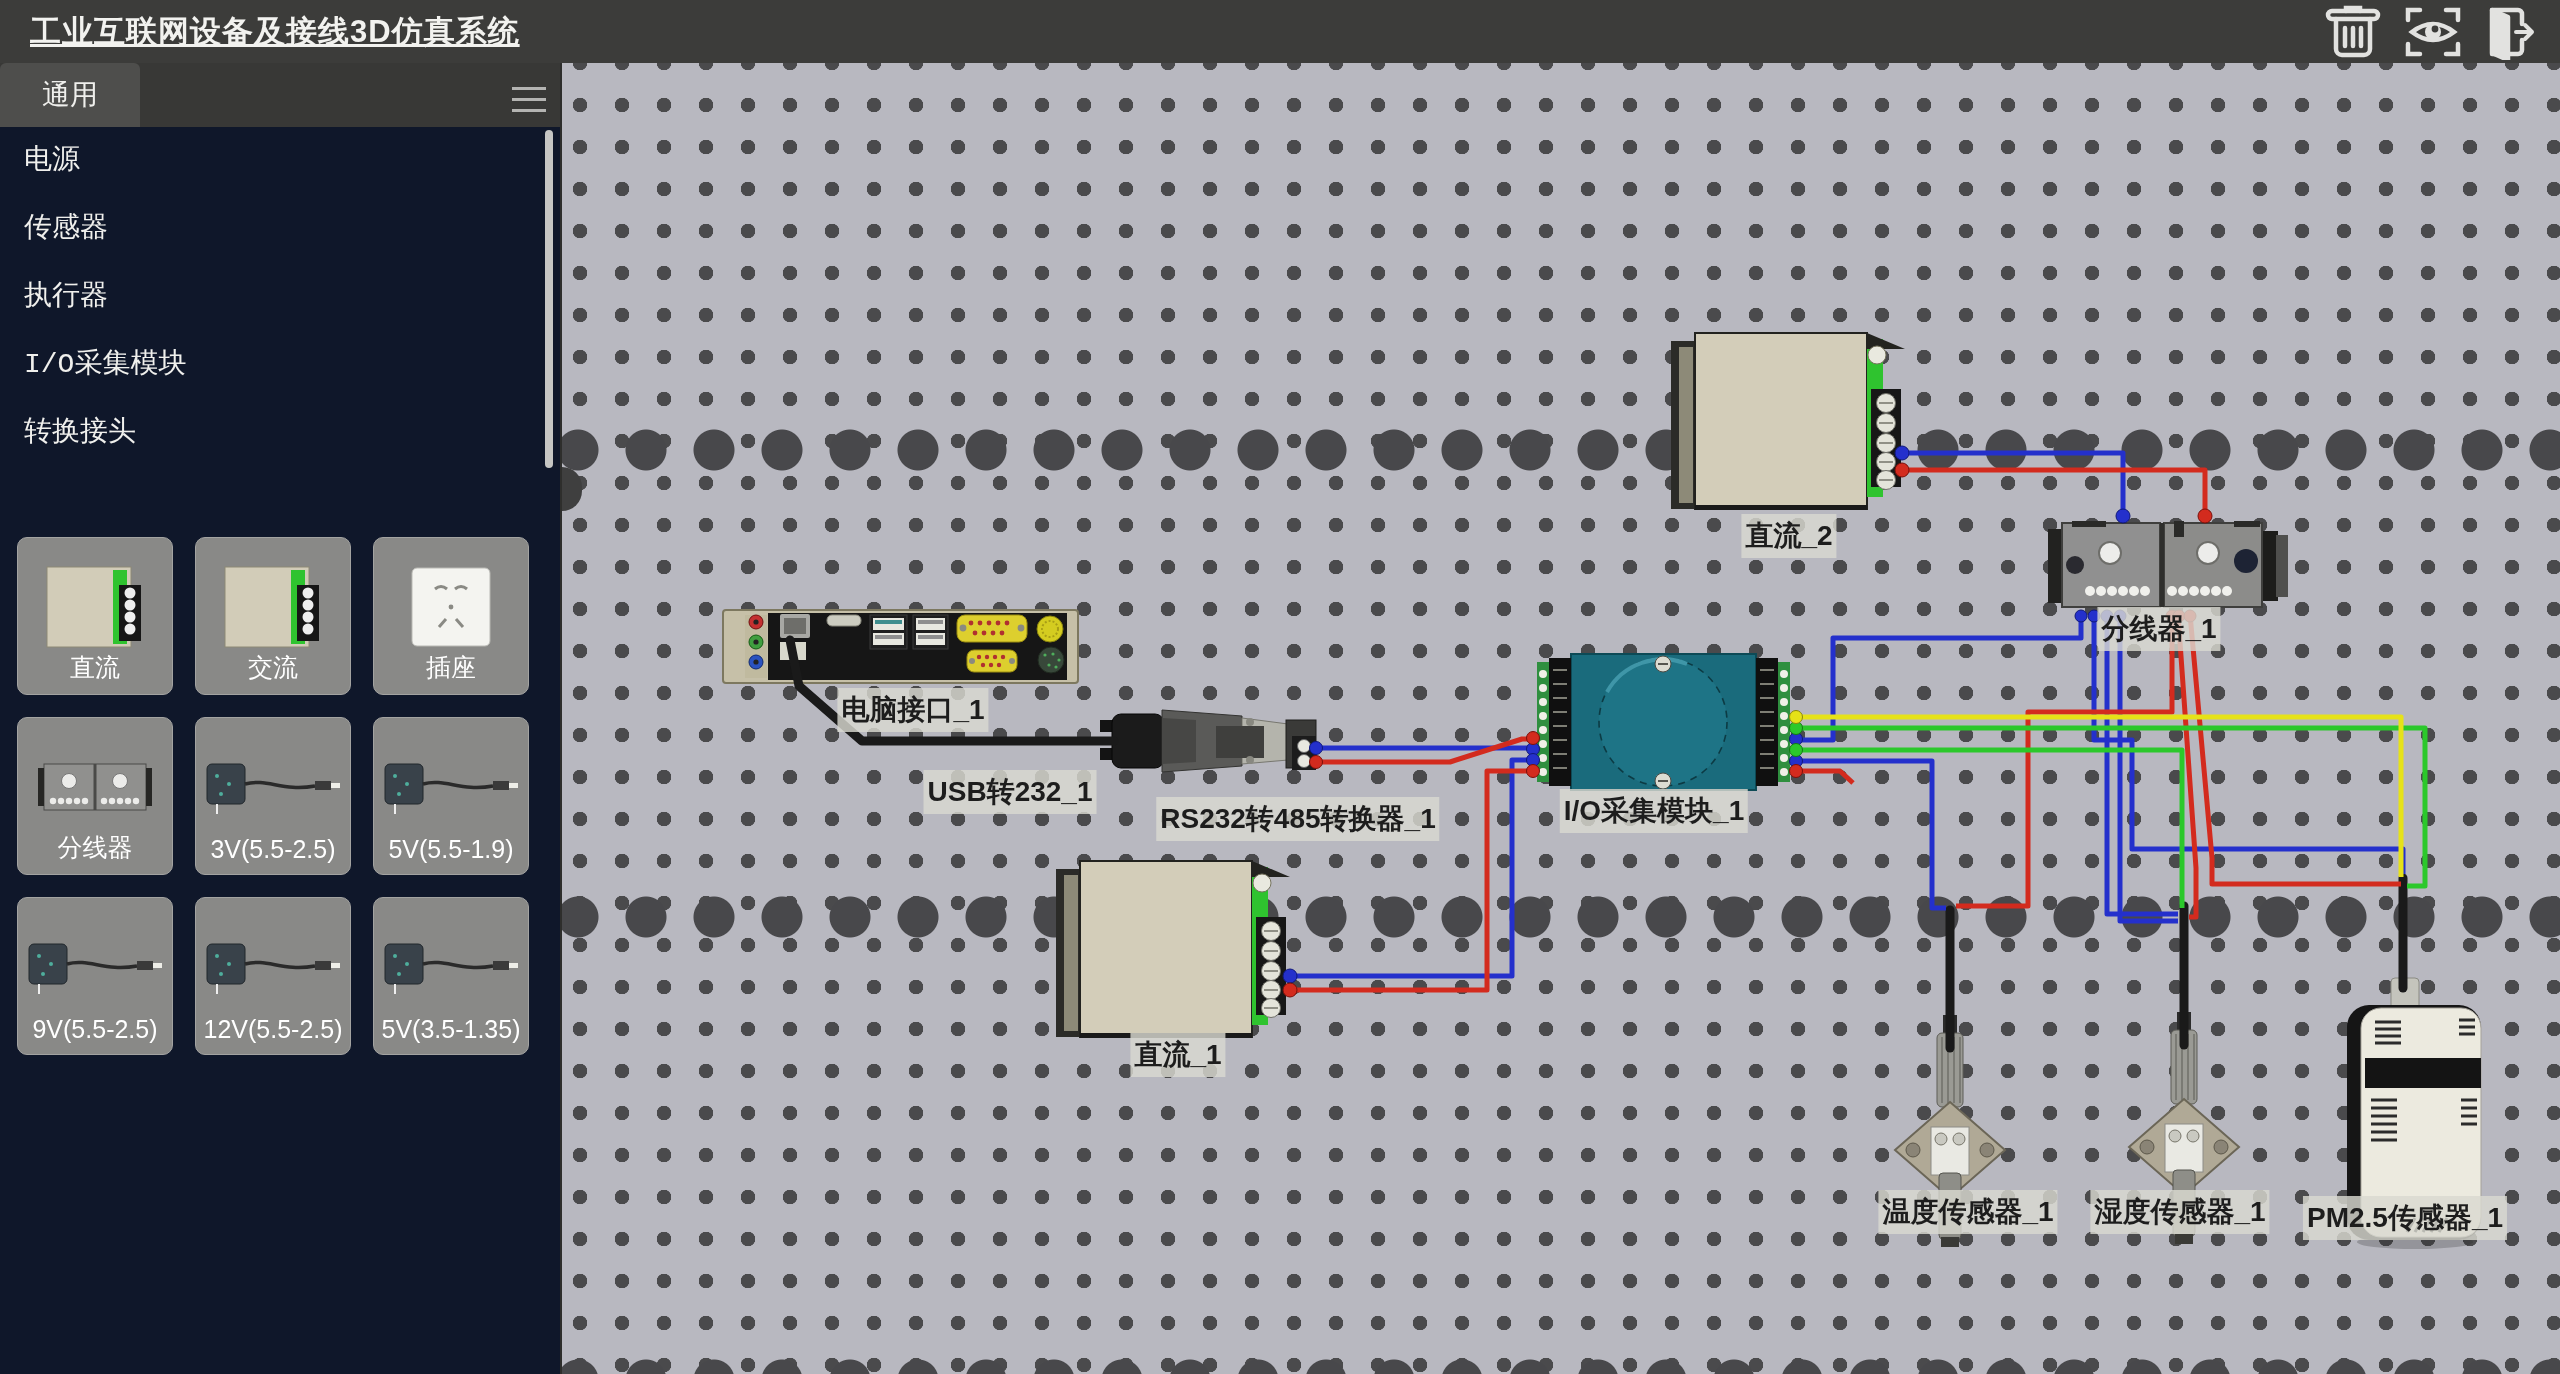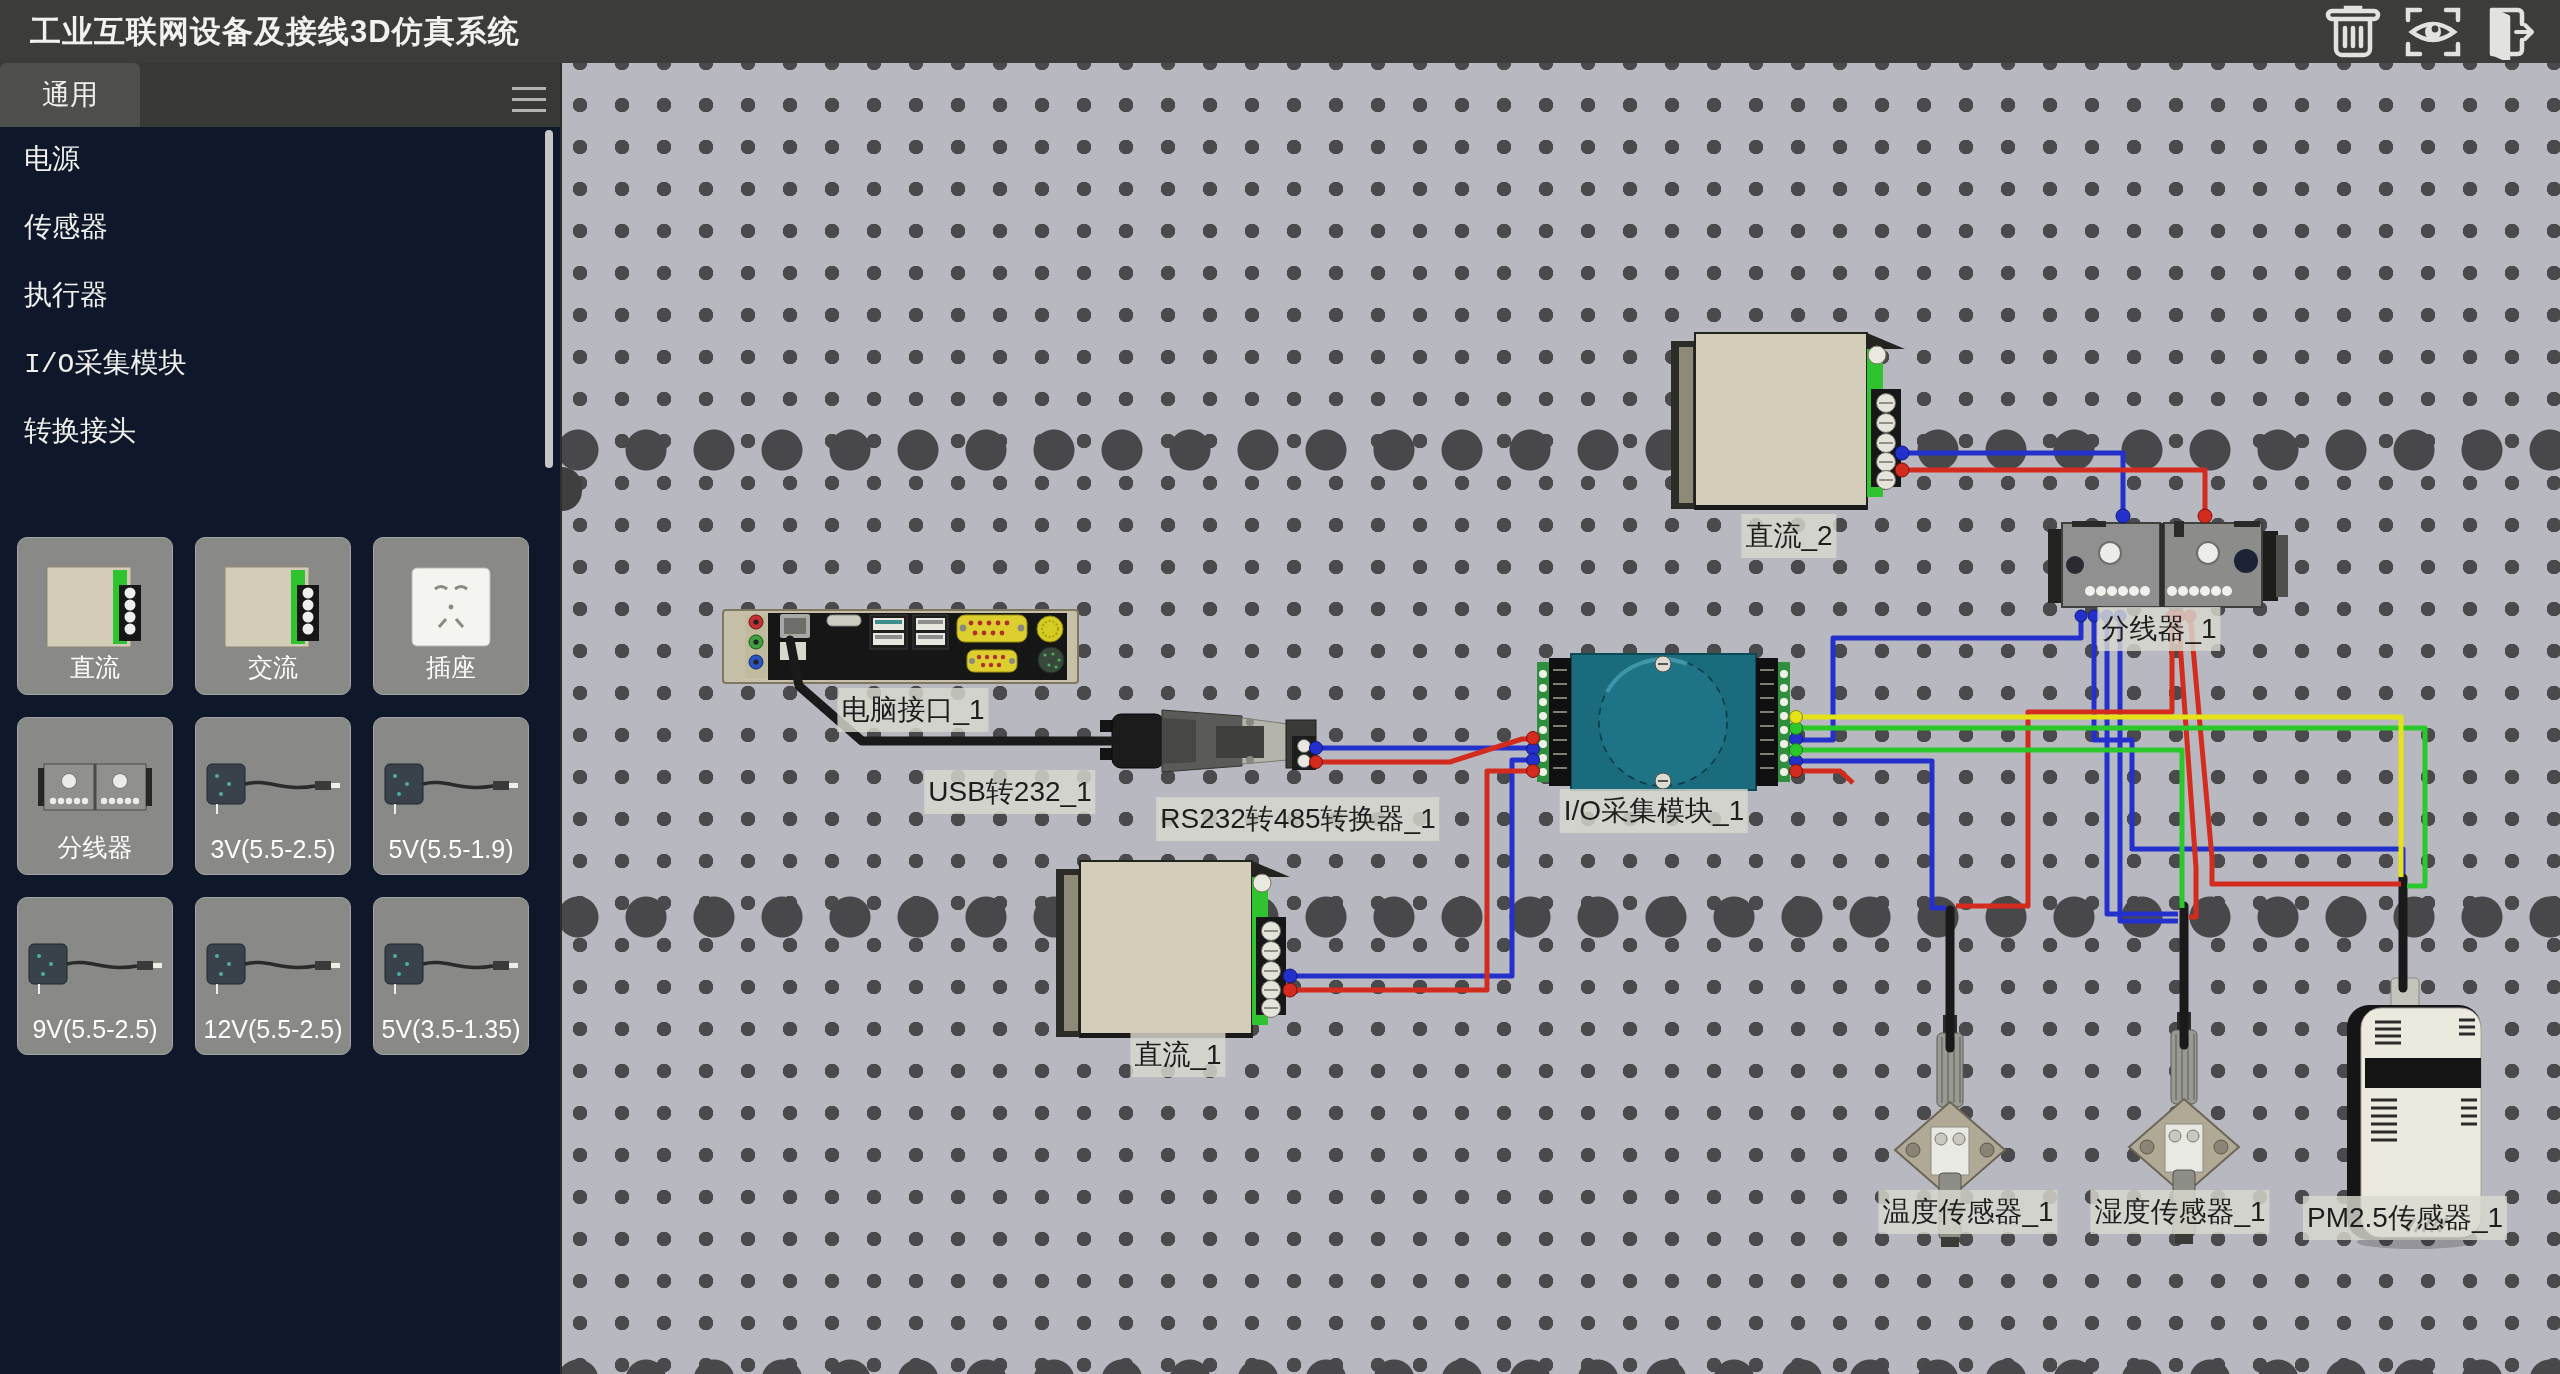--- a/index.html
+++ b/index.html
@@ -1,21 +1,21 @@
 <!DOCTYPE html>
 <html><head>
 <meta charset="utf-8">
 <style>
   html,body{margin:0;padding:0;background:#222;}
   #stage{position:relative;width:2560px;height:1374px;overflow:hidden;
          font-family:"Liberation Sans","DejaVu Sans",sans-serif;background:#3c3c3a;}
   
   #topbar{position:absolute;left:0;top:0;width:2560px;height:63px;background:#3c3c3a;}
   #title{position:absolute;left:30px;top:0;height:63px;line-height:63px;color:#f2f2ef;
-         font-size:31px;font-weight:bold;letter-spacing:1px;}
+         font-size:31px;font-weight:bold;letter-spacing:1px;text-decoration:underline;}
   .tbicon{position:absolute;top:4px;width:58px;height:56px;cursor:pointer;}
   
   #sidebar{position:absolute;left:0;top:63px;width:562px;height:1311px;background:#0f172a;
            border-right:2px solid #2e2e2c;box-sizing:border-box;}
   #tabstrip{position:absolute;left:0;top:0;width:560px;height:64px;background:#383836;}
   #tab-general{position:absolute;left:0;top:0;width:140px;height:64px;background:#4e4e4c;
            color:#efefec;font-size:28px;text-align:center;line-height:64px;border-radius:6px 6px 0 0;}
   #hamburger{position:absolute;left:512px;top:24px;width:34px;height:26px;cursor:pointer;}
   #hamburger div{height:3px;background:#b4b4b2;margin-bottom:8px;}
   #menu{position:absolute;left:0;top:64px;width:560px;font-family:Liberation Mono, monospace;}
@@ -30,21 +30,21 @@
   #canvas{position:absolute;left:562px;top:63px;width:1998px;height:1311px;background:#b8b8c0;
     background-image:radial-gradient(circle,#4a4a4c 7px,rgba(0,0,0,0) 7.5px);
     background-size:42px 42px;background-position:-3px 21px;}
   .bigrow{position:absolute;left:0;width:1998px;height:46px;
     background-image:radial-gradient(circle,#48484b 20px,rgba(0,0,0,0) 21px);
     background-size:68px 46px;background-position:-18px 0;}
   #collapse-handle{position:absolute;left:0;top:404px;width:20px;height:44px;background:#3f3f3f;
     border-radius:0 44px 44px 0;cursor:pointer;}
   #scene{position:absolute;left:0;top:0;}
   .lbl{position:absolute;transform:translateX(-50%);background:rgba(217,217,209,0.82);
-       color:#1d1d1d;font-size:28px;padding:3px 4px;white-space:nowrap;}
+       color:#1d1d1d;font-size:28px;padding:3px 4px;white-space:nowrap;font-weight:bold;}
 </style>
 </head>
 <body>
 <div id="stage">
 
 <div id="topbar">
   <div id="title">工业互联网设备及接线3D仿真系统</div>
   <svg class="tbicon" style="left:2324px" viewBox="0 0 58 56">
     <g fill="none" stroke="#e2e2e0" stroke-width="4.5" stroke-linecap="round">
       <path d="M8 15 h42 M8 15 a4 4 0 0 1 0 -8 h42 a4 4 0 0 1 0 8" fill="#3c3c3a"></path>

